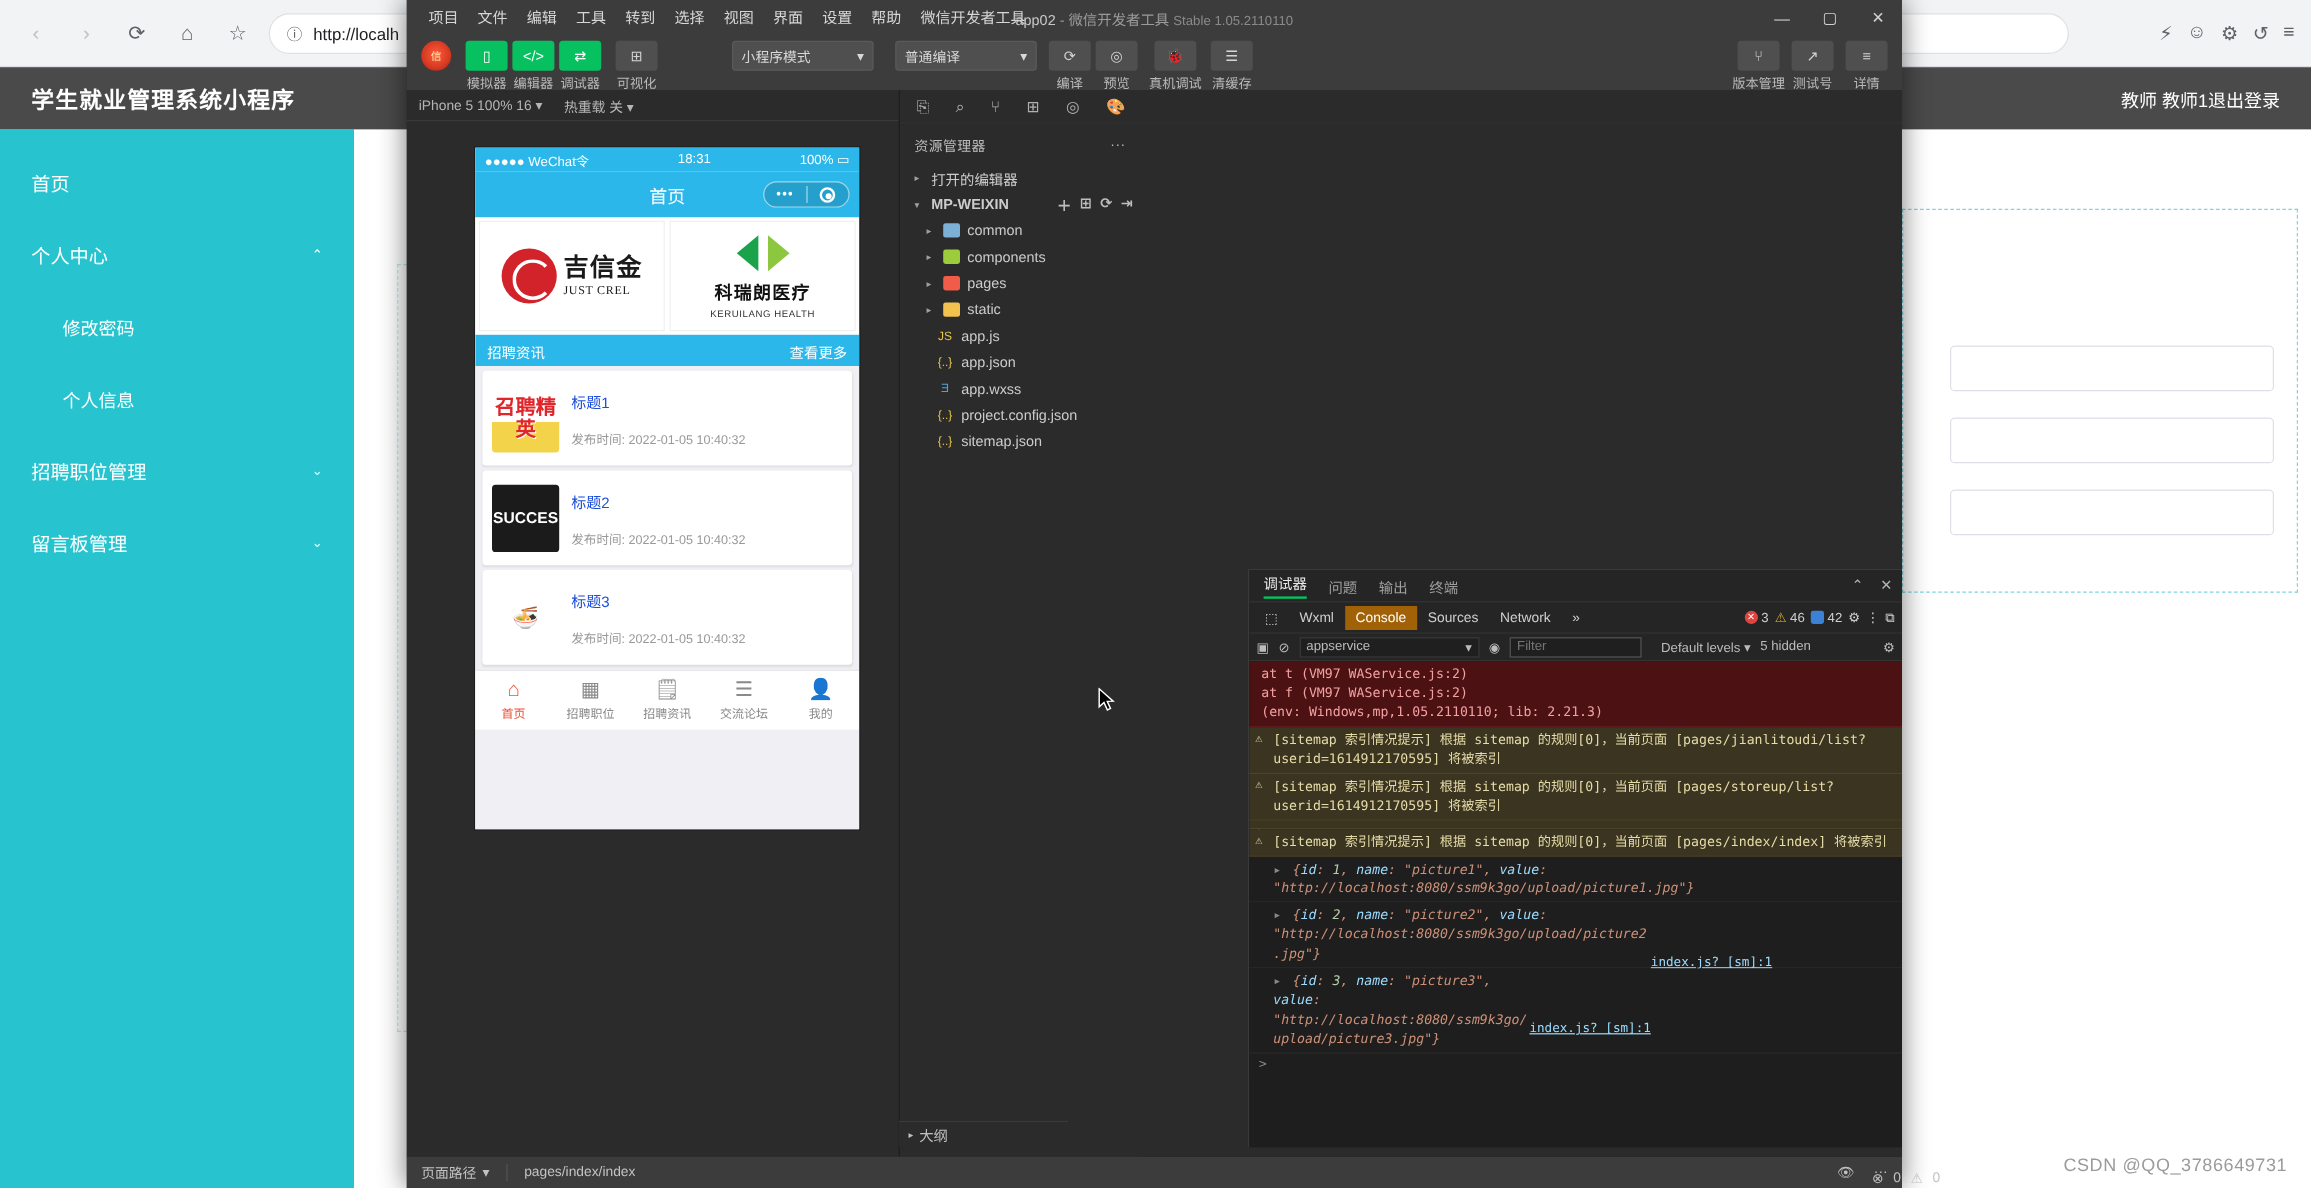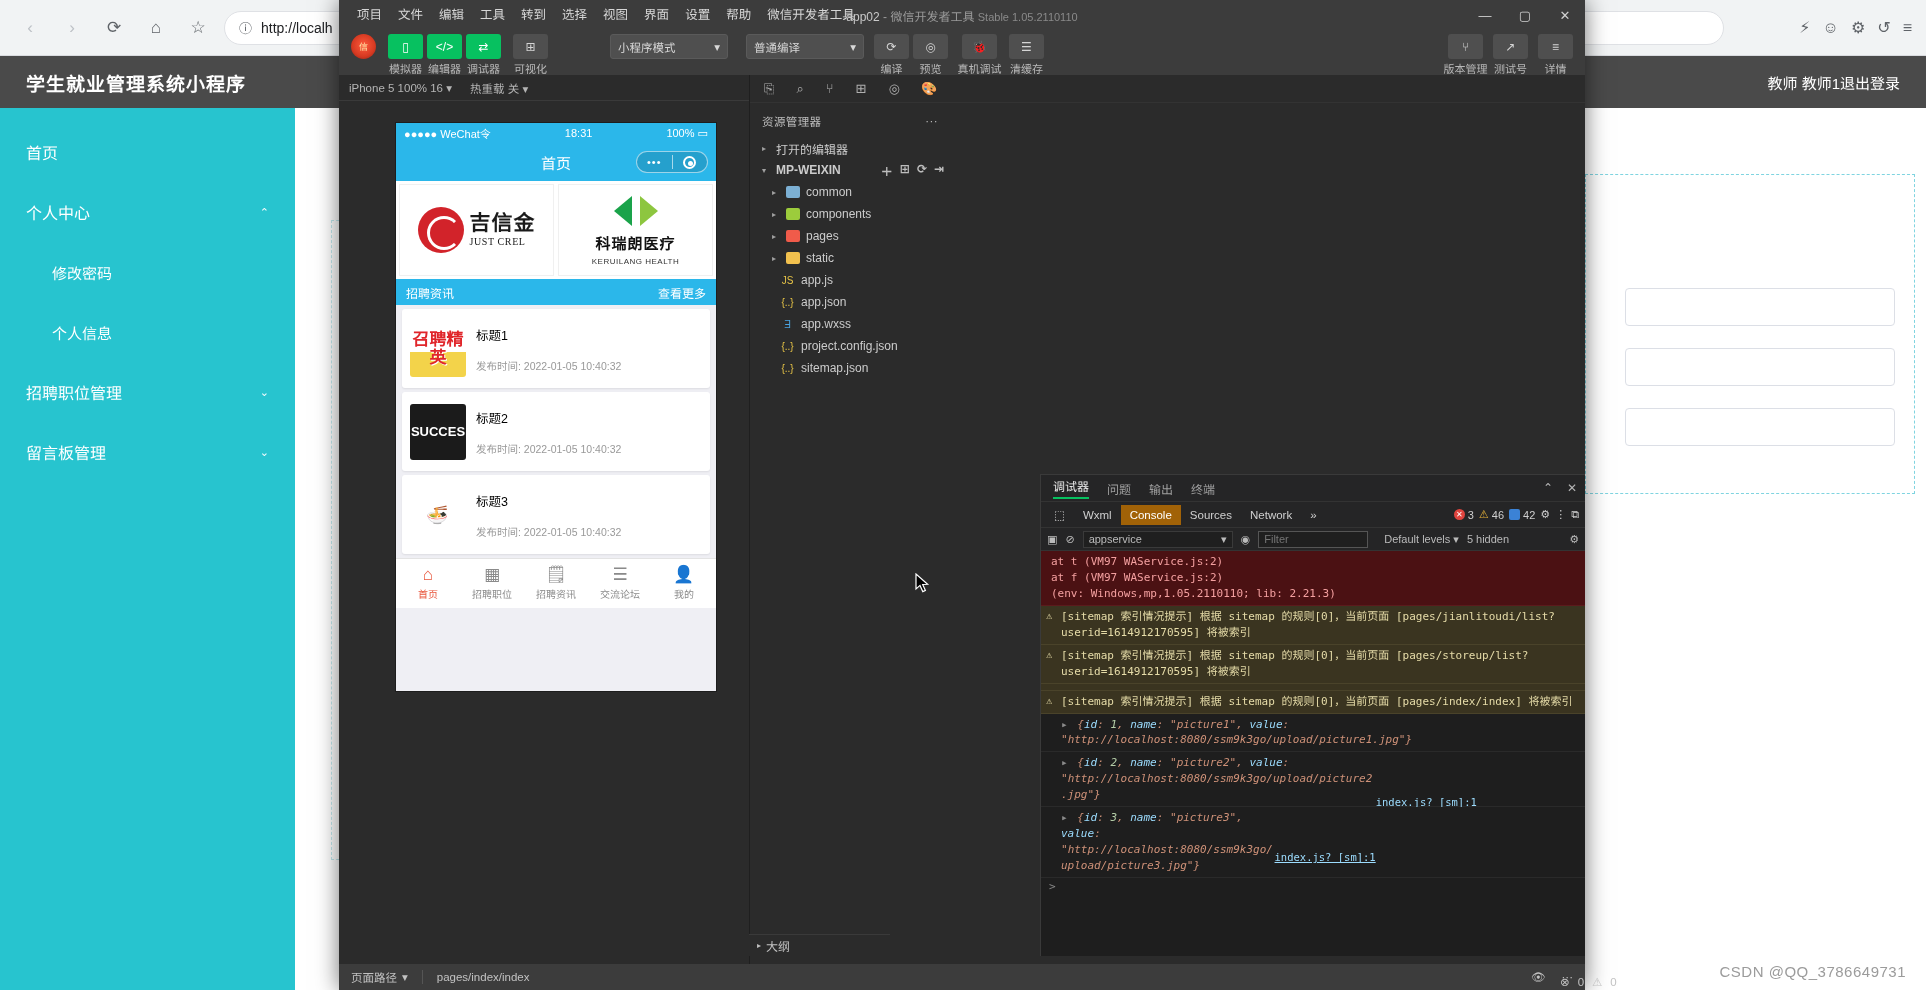--- a/index.html
+++ b/index.html
@@ -143,21 +143,21 @@
   .logo-kr b { font-size:15px; color:#111; display:block; letter-spacing:1px;}
   .logo-kr span { font-size:8px; color:#333; letter-spacing:.5px;}
 
   #sec-head { height:26px; background:#2bb7ea; display:flex; align-items:center; justify-content:space-between; padding:0 10px; color:#fff; font-size:12px; }
   .news-item { height:79px; background:#fff; margin:4px 6px; border-radius:3px; display:flex; align-items:center; padding:0 8px; gap:10px; box-shadow:0 1px 2px rgba(0,0,0,.08); }
   .thumb { width:56px; height:56px; border-radius:3px; flex:0 0 auto; display:flex; align-items:center; justify-content:center; overflow:hidden; font-size:9px; color:#fff; text-align:center;}
   .th1 { background:linear-gradient(180deg,#ffffff 0%,#fff 55%,#f3d34a 55%,#f3d34a 100%); color:#e0262b; font-weight:bold; font-size:17px; line-height:1.05; text-shadow:1px 1px 0 #fff;}
   .th2 { background:#1b1b1b; color:#fff; font-weight:bold; font-size:13px;}
   .th3 { background:#fff; color:#e8890c; font-size:18px;}
   .news-txt { flex:1; display:flex; flex-direction:column; justify-content:space-between; height:56px; padding:4px 0;}
-  .news-title { font-size:12.5px; color:#000000; }
+  .news-title { font-size:12.5px; color:#1d4ed8; }
   .news-date { font-size:10.5px; color:#999; }
   #tabbar { height:50px; background:#fff; border-top:1px solid #e3e3e3; display:flex; }
   .tab { flex:1; display:flex; flex-direction:column; align-items:center; justify-content:center; gap:3px; font-size:10px; color:#8a8a8a; }
   .tab.on { color:#e8553b; }
   .tab .ic { font-size:17px; line-height:1; }
 
   
   #dt-editor { flex:1; display:flex; flex-direction:column; background:#2b2b2b; min-width:0; border-left:1px solid #1f1f1f;}
   #ed-toolrow { height:28px; display:flex; align-items:center; gap:22px; padding:0 14px; color:#b0b0b0; font-size:13px; border-bottom:1px solid #333;}
   #ed-split { flex:1; display:flex; min-height:0; }

